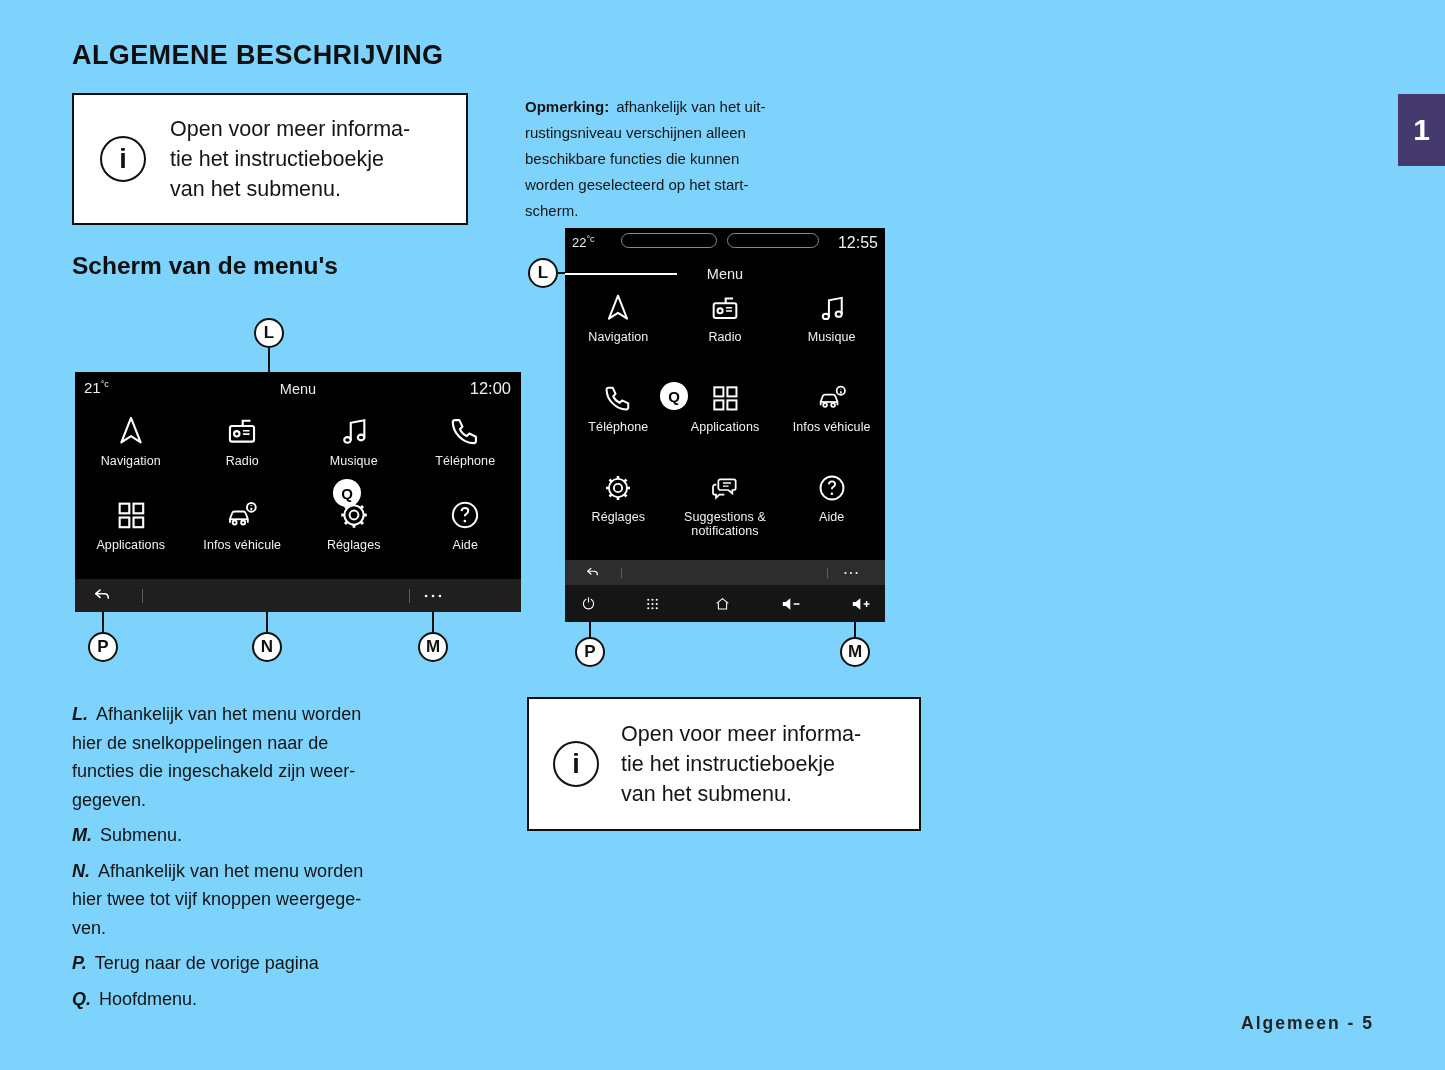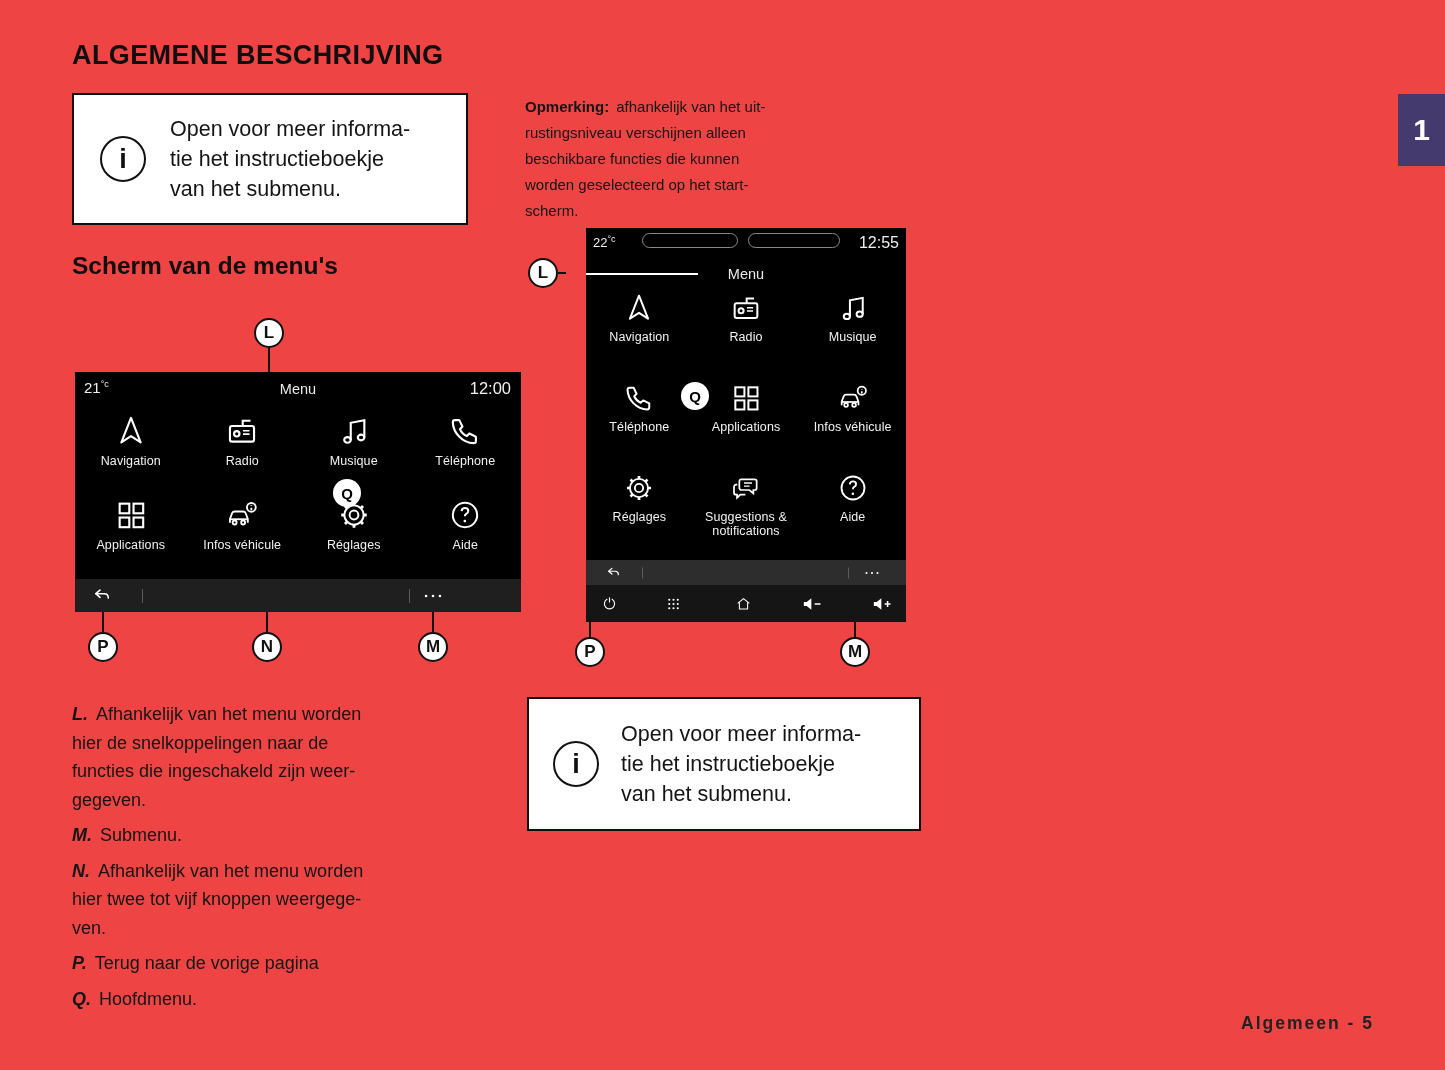--- a/index.html
+++ b/index.html
@@ -1,18 +1,18 @@
 <!DOCTYPE html>
 <html><head>
 <meta charset="utf-8">
 <style>
   *{box-sizing:border-box;margin:0;padding:0}
   html,body{background:#ffffff}
   body{font-family:"Liberation Sans","DejaVu Sans",sans-serif;color:#151515}
-  .page{position:relative;width:1445px;height:1070px;background:#ef4444;overflow:hidden}
+  .page{position:relative;width:1445px;height:1070px;background:#7dd3fc;overflow:hidden}
 
   .h1{position:absolute;left:72px;top:40px;font-size:27px;font-weight:800;letter-spacing:.4px;color:#0f0f0f}
   .h2{position:absolute;left:72px;top:252px;font-size:24.5px;font-weight:800;color:#0f0f0f}
 
   .info-box{position:absolute;border:2.5px solid #0f0f0f;display:flex;align-items:center;background:#fff}
   #info-box-1{left:72px;top:93px;width:396px;height:132px;padding-left:26px;gap:24px}
   #info-box-2{left:527px;top:697px;width:394px;height:134px;padding-left:24px;gap:22px}
   .info-icon{flex:0 0 auto;width:46px;height:46px;border:2.5px solid #111;border-radius:50%;
              display:flex;align-items:center;justify-content:center;font-size:27px;font-weight:600;color:#111}
   .info-text{font-size:21.5px;line-height:30px;font-weight:500;color:#151515}
@@ -25,21 +25,21 @@
   .legend-key{font-weight:800;font-style:italic;margin-right:8px}
 
   .callout{position:absolute;width:30px;height:30px;border:2.5px solid #111;border-radius:50%;background:#fff;
            display:flex;align-items:center;justify-content:center;font-size:17px;font-weight:700;color:#111}
   .cline{position:absolute;background:#111}
   .cline.v{width:2px}
   .cline.h{height:2px}
 
   .screen{position:absolute;background:#000;color:#fff}
   #screen1{left:75px;top:372px;width:446px;height:240px}
-  #screen2{left:586px;top:228px;width:320px;height:394px}
+  #screen2{left:565px;top:228px;width:320px;height:394px}
 
   .s-temp{position:absolute;left:9px;top:7px;font-size:15px;color:#efefef}
   .s-temp sup{font-size:9px;vertical-align:super}
   .s-title{position:absolute;left:0;right:0;text-align:center;font-size:14.5px;color:#eaeaea}
   .s-time{position:absolute;right:10px;font-size:16.5px;color:#efefef}
   #screen1 .s-title{top:9px}
   #screen1 .s-time{top:7px}
   #screen2 .s-temp{font-size:13px;top:6px;left:7px}
   #screen2 .s-time{font-size:16px;top:6px;right:7px}
   #screen2 .s2-title{position:absolute;left:0;right:0;top:38px;text-align:center;font-size:14.5px;color:#eaeaea}

